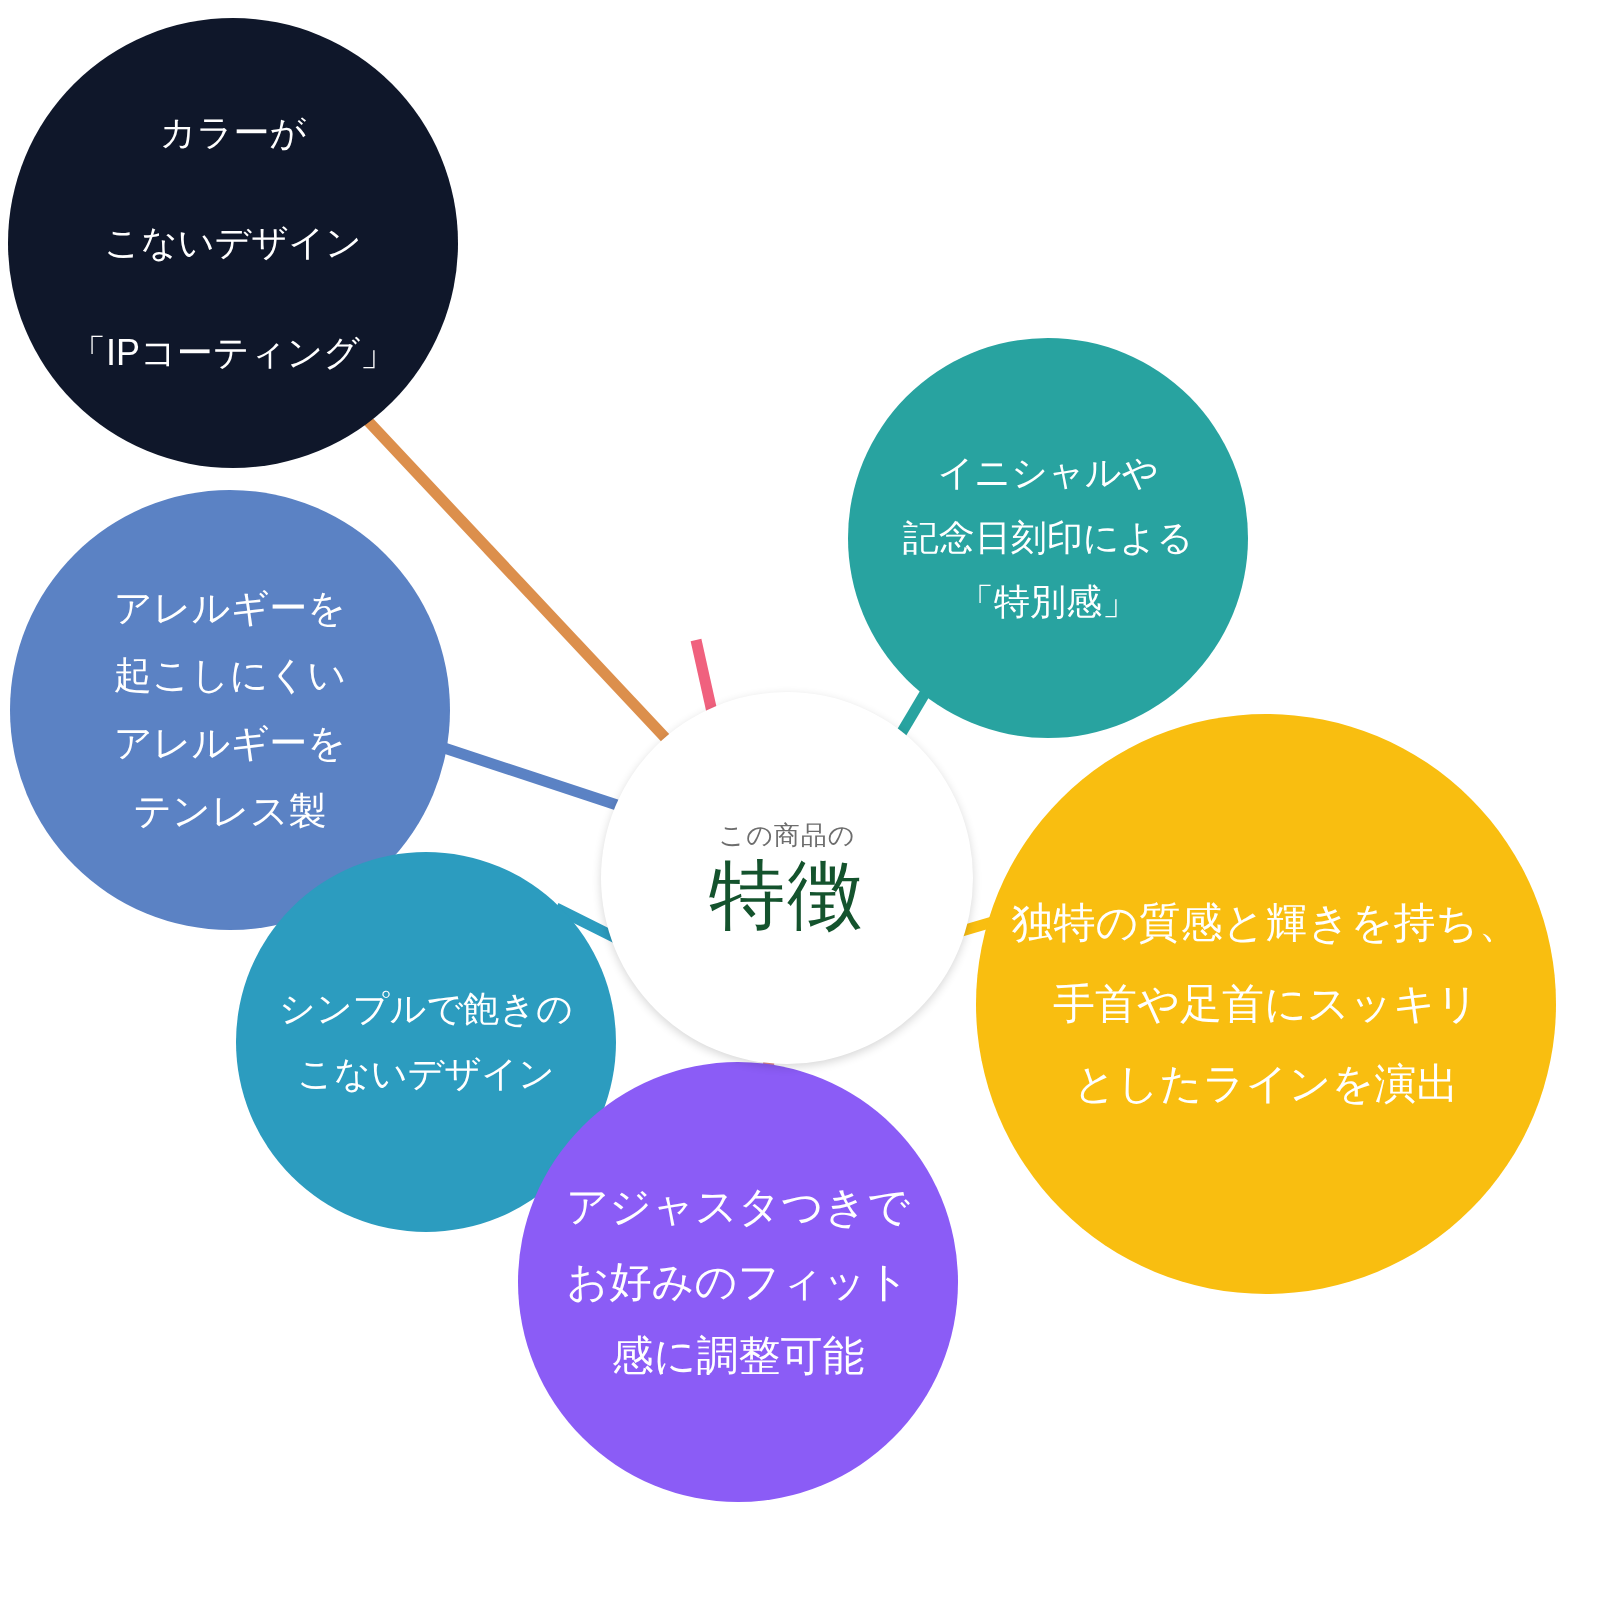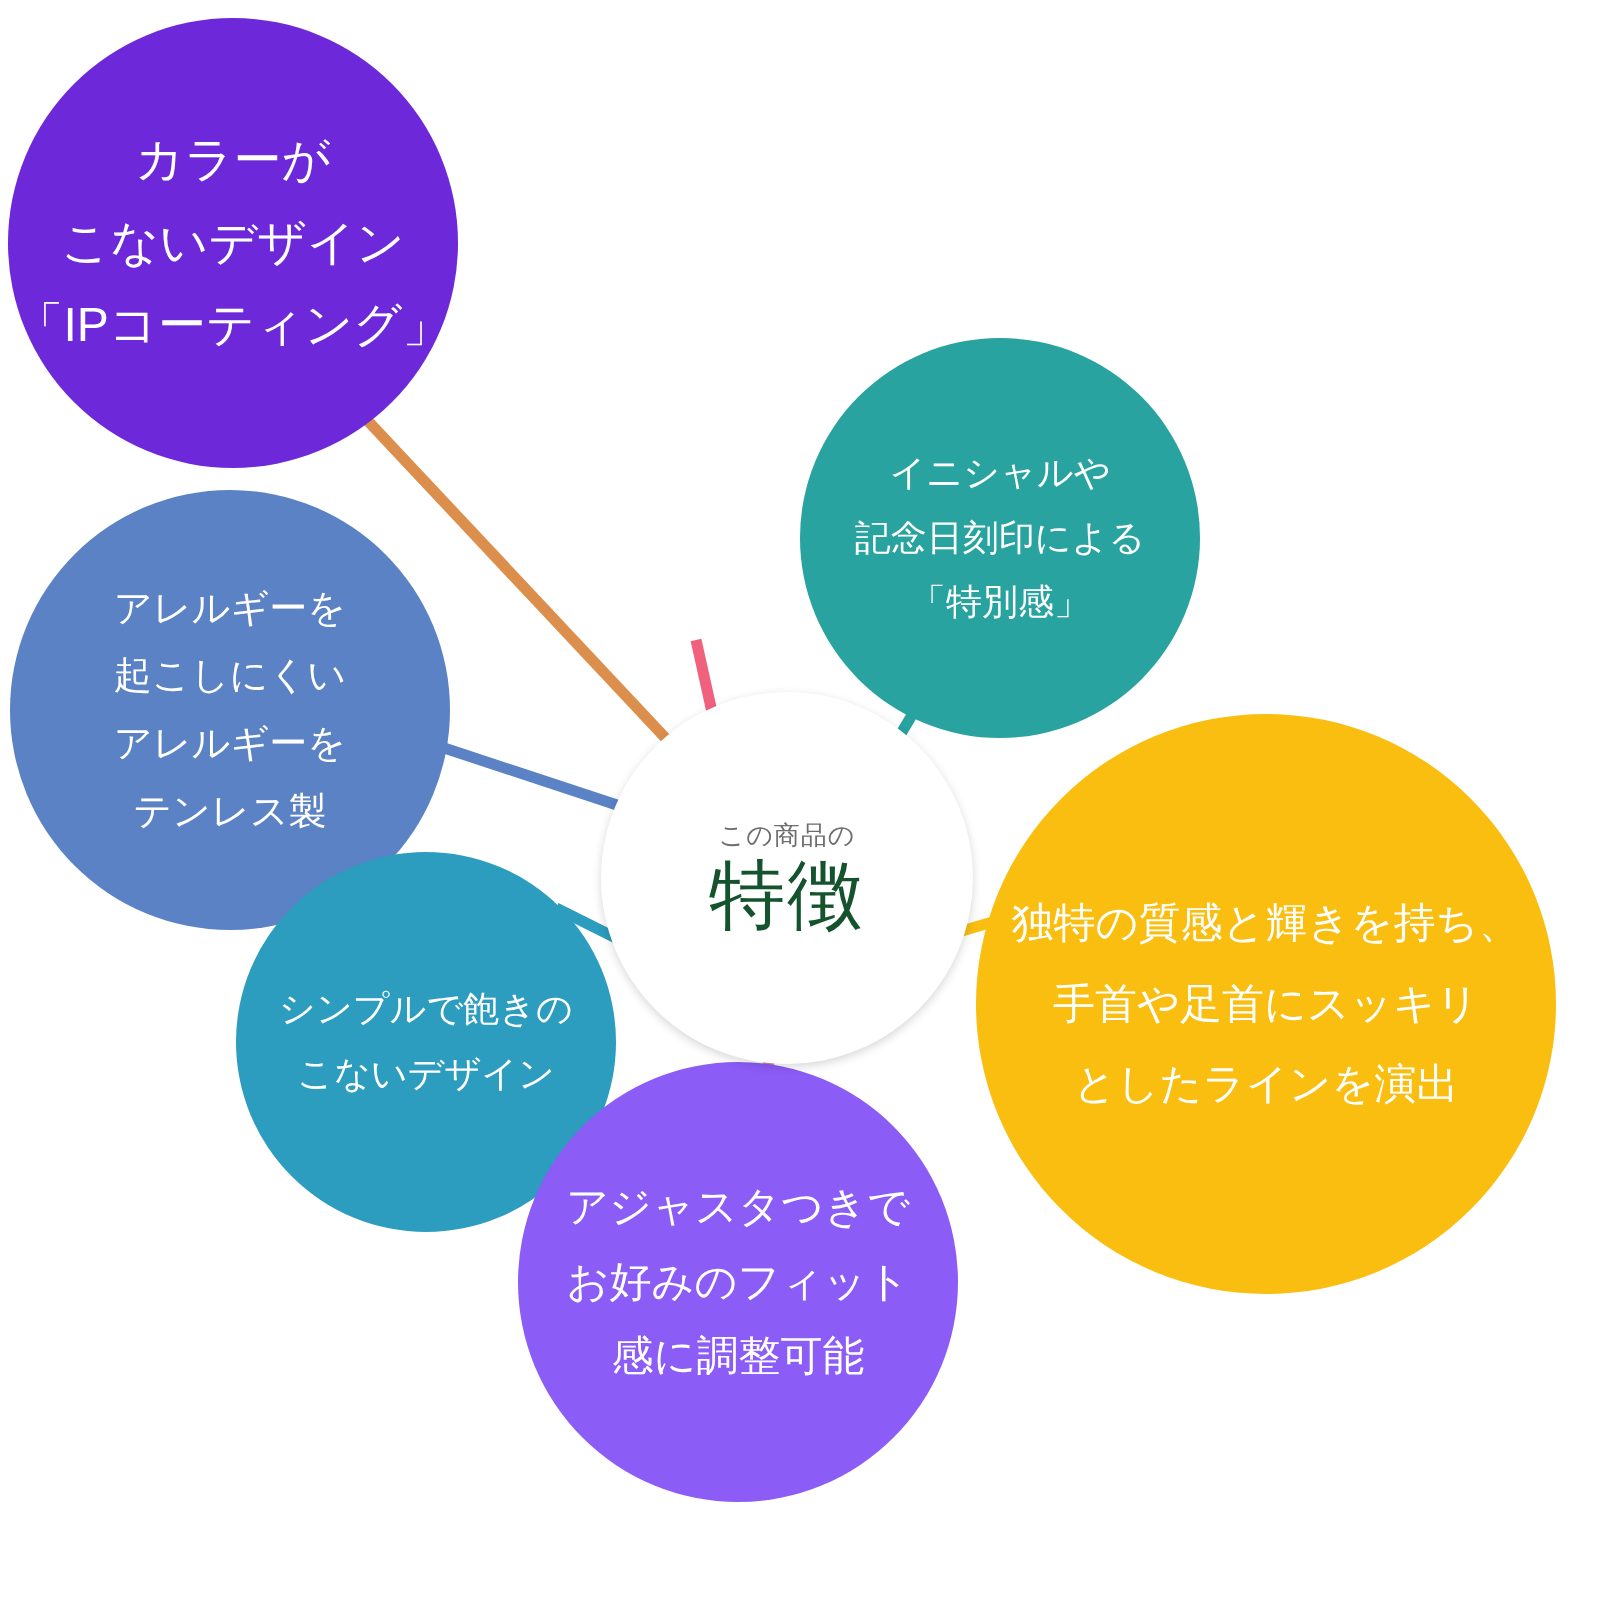--- a/index.html
+++ b/index.html
@@ -38,34 +38,35 @@
     z-index: 2;
   }
   .bubble .line {
     display: block;
     white-space: nowrap;
   }
 
   
   #bub-orange {
     left: 8px;  top: 18px;  width: 450px; height: 450px;
-    background: #6d28d9;
-    font-size: 48px;
+    background: #0f172a;
+    font-size: 36px;
     line-height: 1.72;
     z-index: 3;
+    gap: 48px;
   }
   #bub-pink {
     left: 378px; top: 240px; width: 440px; height: 440px;
     background: #f0617e;
     font-size: 57px;
     line-height: 1.82;
     z-index: 5;
   }
   #bub-teal {
-    left: 800px; top: 338px; width: 400px; height: 400px;
+    left: 848px; top: 338px; width: 400px; height: 400px;
     background: #28a3a0;
     font-size: 36px;
     line-height: 1.80;
     z-index: 4;
   }
   #bub-blue {
     left: 10px;  top: 490px; width: 440px; height: 440px;
     background: #5b82c4;
     font-size: 38px;
     line-height: 1.78;

